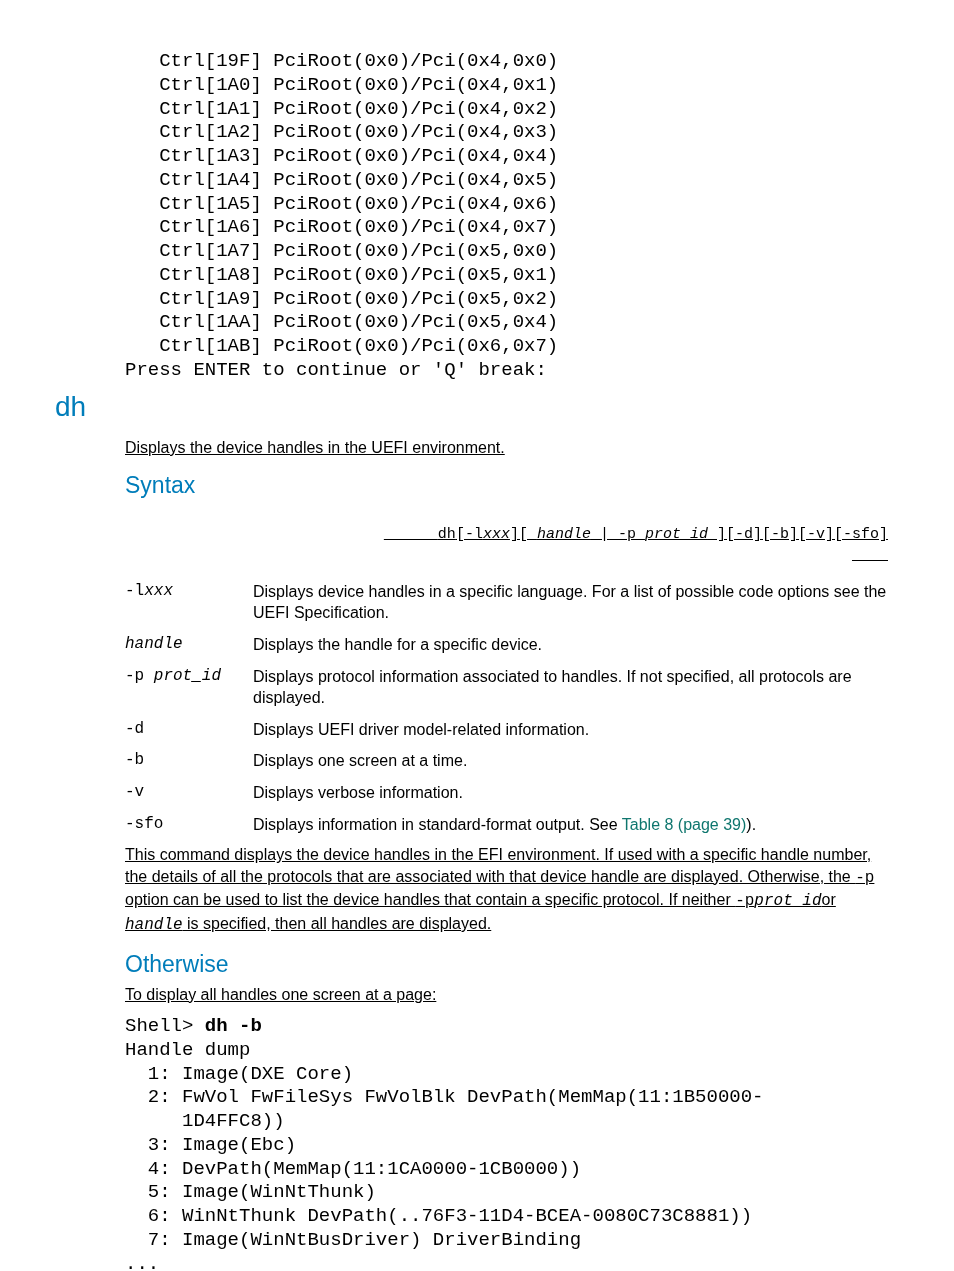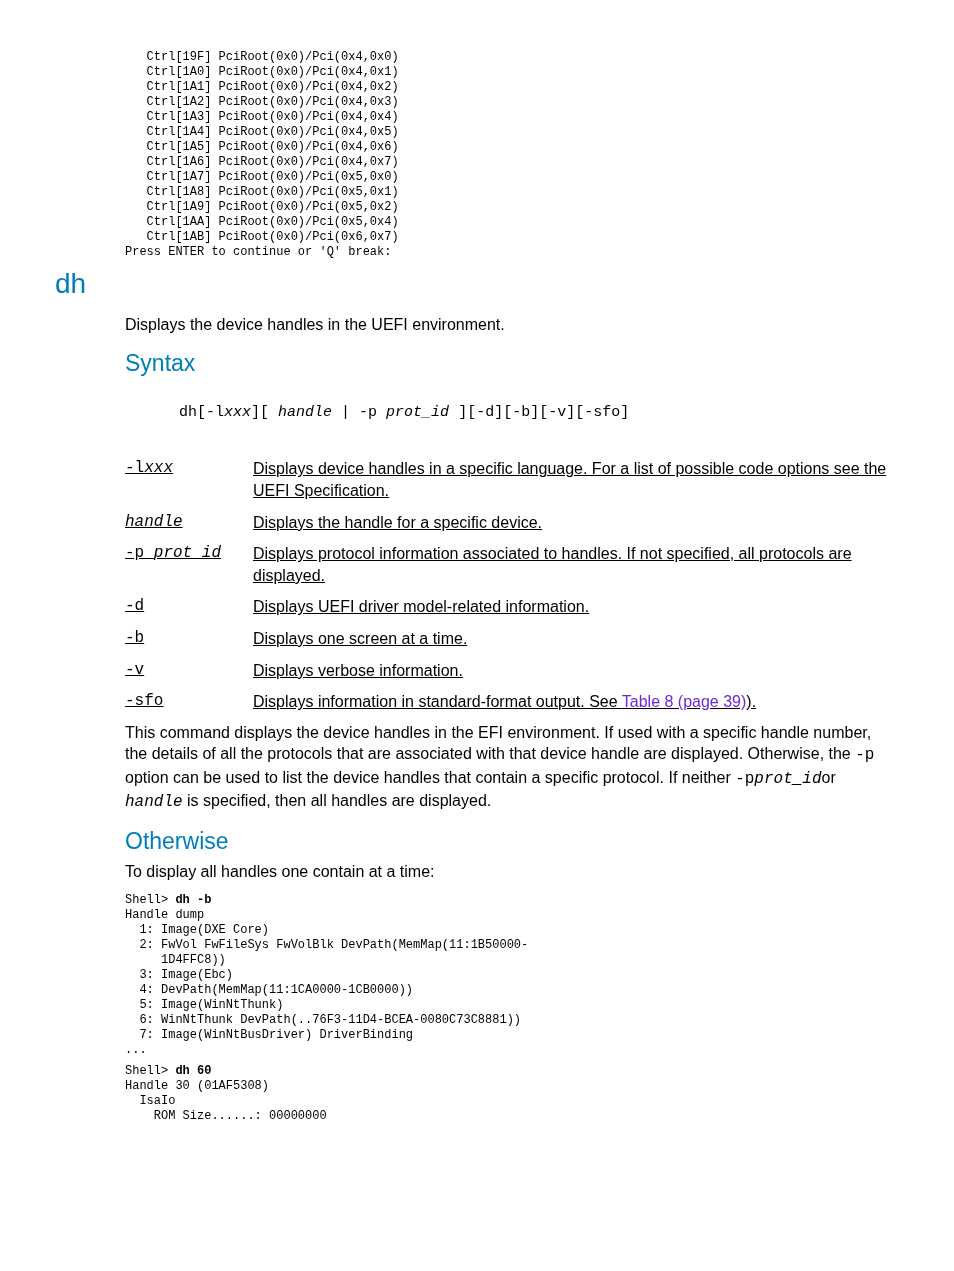--- a/index.html
+++ b/index.html
@@ -8,21 +8,21 @@
     background: #fff;
     font-family: Arial, Helvetica, sans-serif;
     color: #000;
     width: 954px;
   }
   .page {
     padding: 50px 55px 30px 55px;
   }
   pre, .mono {
     font-family: "Courier New", Courier, monospace;
-    font-size: 12px;
+    font-size: 19px;
     line-height: 1.25;
     margin: 0;
     white-space: pre;
   }
   .pre-block {
     margin: 0 0 6px 0;
   }
   .h1 {
     color: #007dba;
     font-size: 28px;
@@ -35,42 +35,42 @@
     font-weight: normal;
     margin: 14px 0 6px 0;
   }
   .indent {
     margin-left: 70px;
   }
   .body-text {
     font-size: 16px;
     line-height: 1.35;
     margin: 4px 11px 10px 0;
+    text-decoration: underline;
   }
   table.opts {
     border-collapse: collapse;
     width: 100%;
     font-size: 16px;
   }
   table.opts td {
     vertical-align: top;
     padding: 5px 8px 5px 0;
     line-height: 1.35;
-    text-decoration: underline;
   }
   table.opts td.k {
     font-family: "Courier New", Courier, monospace;
     white-space: nowrap;
     width: 120px;
   }
   .mono-inline {
     font-family: "Courier New", Courier, monospace;
   }
   a.link {
-    color: #6d28d9;
+    color: #0f766e;
     text-decoration: none;
   }
 </style>
 </head>
 <body>
 
 <div class="page">
 
   <pre class="pre-block indent">   Ctrl[19F] PciRoot(0x0)/Pci(0x4,0x0)
    Ctrl[1A0] PciRoot(0x0)/Pci(0x4,0x1)
@@ -86,21 +86,21 @@
    Ctrl[1AA] PciRoot(0x0)/Pci(0x5,0x4)
    Ctrl[1AB] PciRoot(0x0)/Pci(0x6,0x7)
 Press ENTER to continue or 'Q' break:</pre>
 
   <div class="h1">dh</div>
 
   <div class="indent">
     <div class="body-text">Displays the device handles in the UEFI environment.</div>
 
     <div class="h2">Syntax</div>
-    <div class="mono body-text" style="font-size:15px;">
+    <div class="mono body-text" style="font-size:15px;text-align:right;">
       <span>dh</span><span>[-l</span><i>xxx</i><span>][ </span><i>handle</i><span> | -p </span><i>prot_id</i><span> ][-d][-b][-v][-sfo]</span>
     </div>
 
     <table class="opts">
       <tbody id="opts-body">
           <tr>
             <td class="k">-l<i>xxx</i></td>
             <td>Displays device handles in a specific language. For a list of possible code options see the <span class="ital">UEFI Specification</span>.</td>
           </tr>
           <tr>
@@ -128,21 +128,21 @@
             <td>Displays information in standard-format output. See <a class="link" href="#">Table 8 (page 39)</a>).</td>
           </tr>
         </tbody>
     </table>
 
     <div class="body-text">
       <span>This command displays the device handles in the EFI environment. If used with a specific handle number, the details of all the protocols that are associated with that device handle are displayed. Otherwise, the </span><span class="mono-inline"> -p </span><span>option can be used to list the device handles that contain a specific protocol. If neither </span><span class="mono-inline"> -p</span><span class="mono-inline"><i>prot_id</i></span><span>or </span><span class="mono-inline"><i>handle</i></span><span> is specified, then all handles are displayed.</span>
     </div>
 
     <div class="h2">Otherwise</div>
-    <div class="body-text">To display all handles one contain at a time:</div>
+    <div class="body-text">To display all handles one screen at a page:</div>
   </div>
 
   <pre class="pre-block indent"><span>Shell&gt; </span><b>dh -b</b><span>
 Handle dump
   1: Image(DXE Core)
   2: FwVol FwFileSys FwVolBlk DevPath(MemMap(11:1B50000-
      1D4FFC8))
   3: Image(Ebc)
   4: DevPath(MemMap(11:1CA0000-1CB0000))
   5: Image(WinNtThunk)

